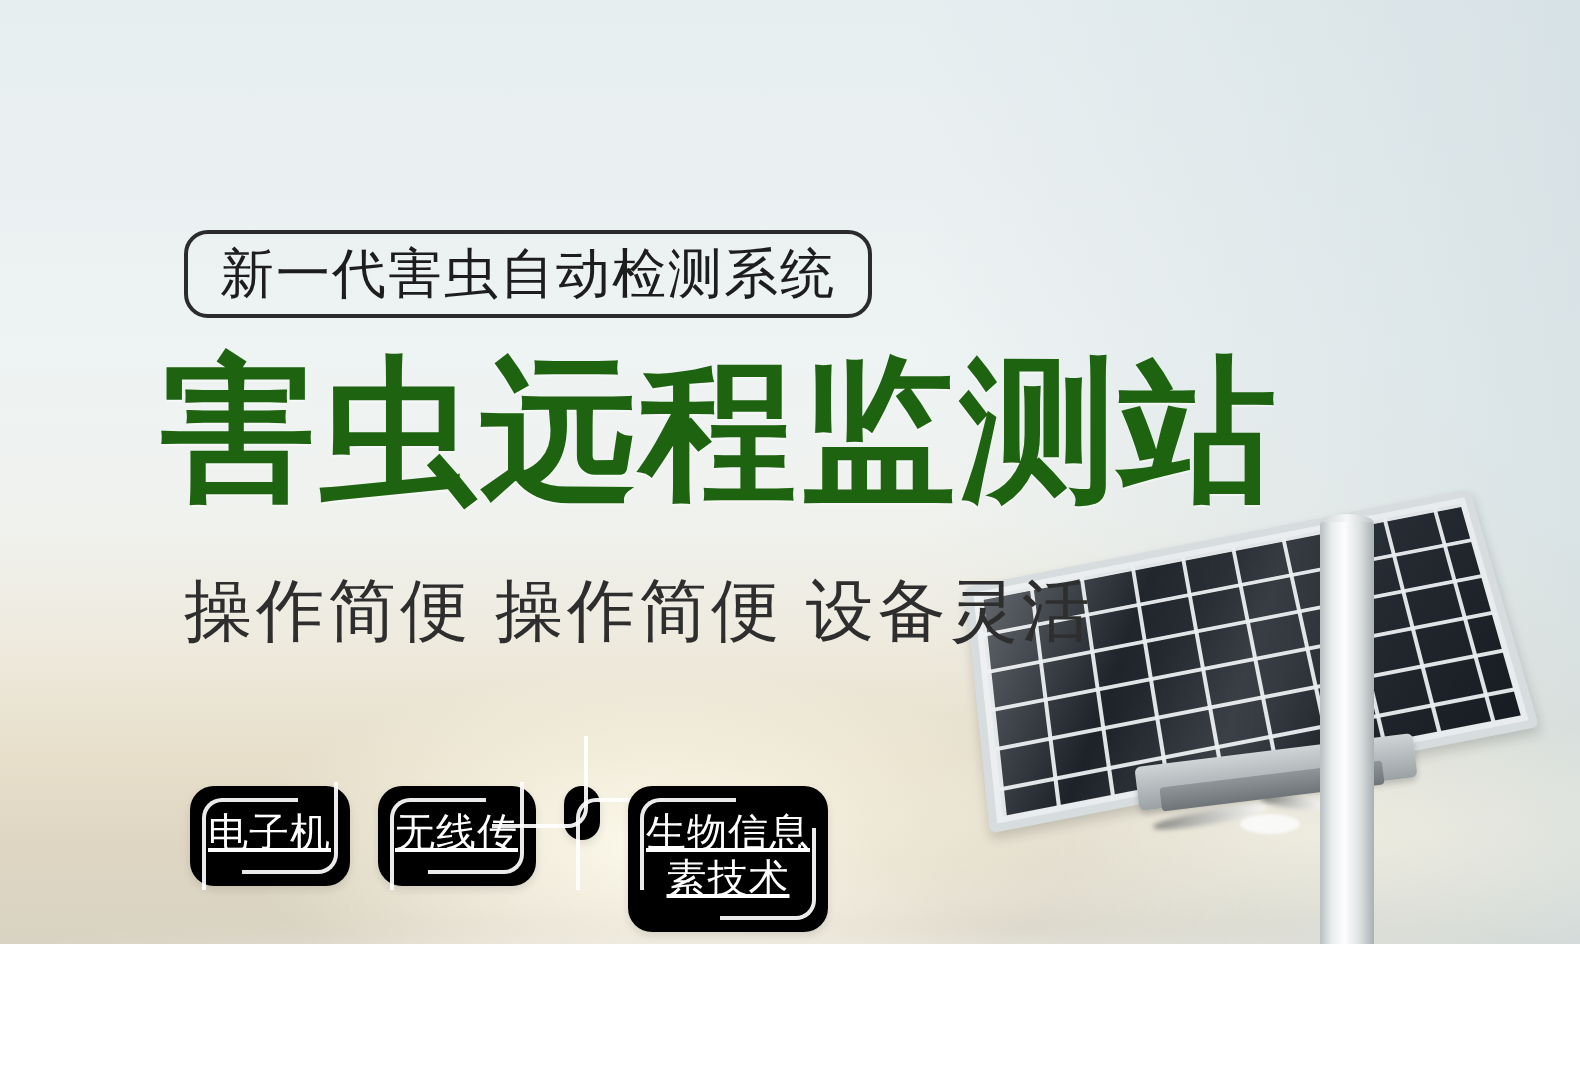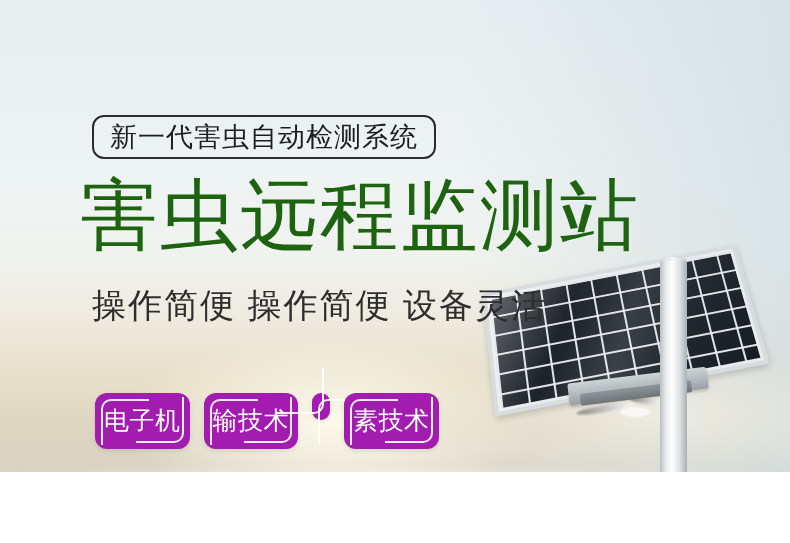--- a/index.html
+++ b/index.html
@@ -51,42 +51,43 @@
     height:44px;box-sizing:border-box;
     padding:0 16px;
     display:flex;align-items:center;
     border:2px solid #2b2b2b;border-radius:12px;
     font-size:27px;letter-spacing:1px;color:#1d1d1d;
     white-space:nowrap;
   }
   
   .title{
     position:absolute;left:80px;top:176px;
-    font-size:78px;font-weight:normal;line-height:1;
+    font-size:78px;font-weight:bold;line-height:1;
     color:#1d6310;letter-spacing:2px;white-space:nowrap;
     text-shadow:0 1px 0 rgba(255,255,255,.45);
   }
   
   .subtitle{
     position:absolute;left:92px;top:283px;
     font-size:34px;color:#2e2e2e;letter-spacing:2px;white-space:nowrap;
   }
   
   .tags{
     position:absolute;left:95px;top:393px;
     display:flex;gap:14px;align-items:flex-start;
   }
   .tag{
     position:relative;
-    background:#a21caf;border-radius:12px;
+    background:#000000;border-radius:12px;
     box-sizing:border-box;
     padding:13px 9px 14px 9px;
-    color:#ffffff;font-size:25px;line-height:1.16;
+    color:#ffffff;font-size:20px;line-height:1.16;
     text-align:center;letter-spacing:.5px;
     box-shadow:0 2px 4px rgba(0,0,0,.10);
+    text-decoration:underline;
   }
   .tag .ln{display:block;white-space:nowrap;}
   
   .tag::before,.tag::after{
     content:"";position:absolute;width:26px;height:62px;pointer-events:none;
   }
   .tag::before{
     left:6px;top:6px;
     border-left:2px solid rgba(255,255,255,.92);
     border-top:2px solid rgba(255,255,255,.92);
@@ -246,22 +247,23 @@
 
   <div class="title">害虫远程监测站</div>
 
   <div class="subtitle">操作简便 操作简便 设备灵活</div>
 
   <div class="tags">
     <div class="tag">
       <span class="ln">电子机</span>
     </div>
     <div class="tag">
-      <span class="ln">输技术</span>
-    </div>
-    <div class="tag">
-    </div>
-    <div class="tag">
+      <span class="ln">无线传</span>
+    </div>
+    <div class="tag">
+    </div>
+    <div class="tag">
+      <span class="ln">生物信息</span>
       <span class="ln">素技术</span>
     </div>
   </div>
 
 </div>
 
 </body></html>

